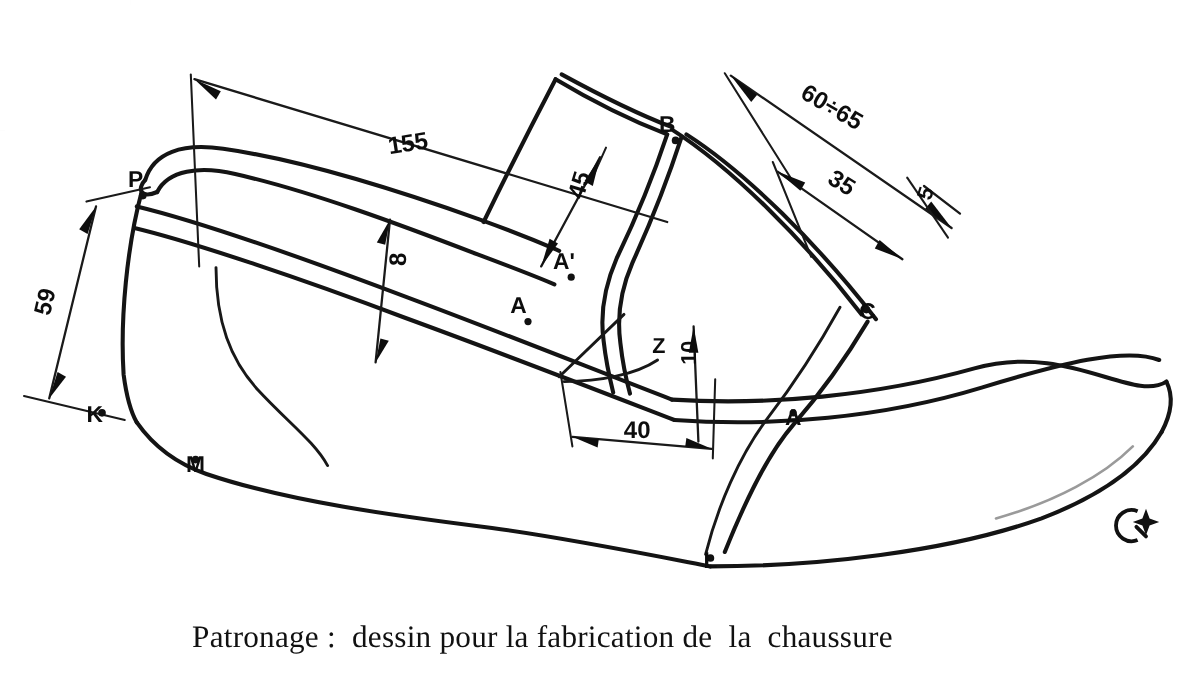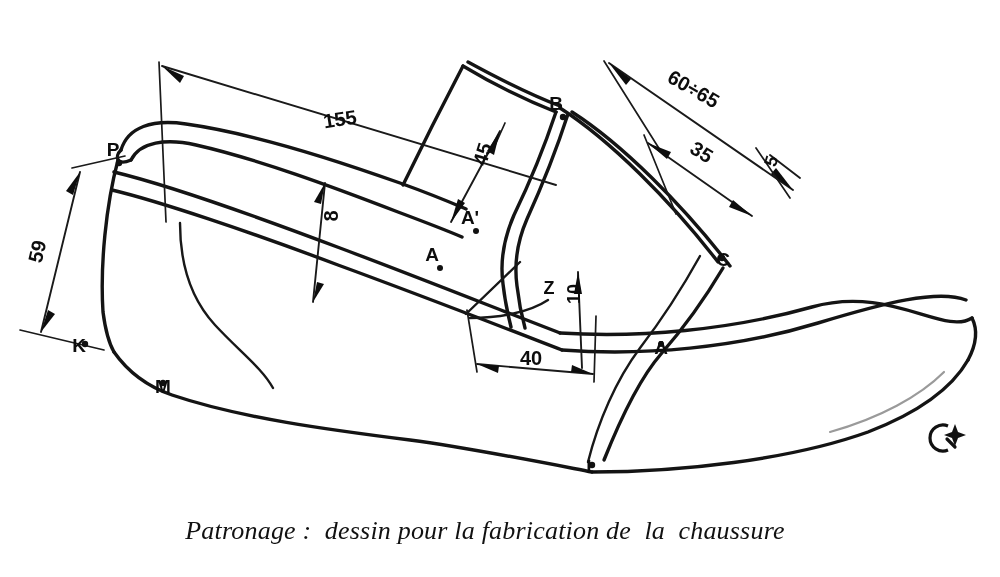--- a/index.html
+++ b/index.html
@@ -37,26 +37,24 @@
     width: 1000px;
     height: 577px;
   }
   #caption {
     position: absolute;
     left: 0;
     top: 516px;
     width: 904px;
     text-align: center;
     font-family: "Liberation Serif", serif;
-    font-style: italic;
     font-size: 26px;
     color: #111111;
     letter-spacing: 0.2px;
     white-space: pre;
-    padding-left: 33px;
   }
   
   .outline {
     fill: none;
     stroke: #141414;
     stroke-width: 3.4;
     stroke-linecap: round;
     stroke-linejoin: round;
   }
   .outline-thin {

